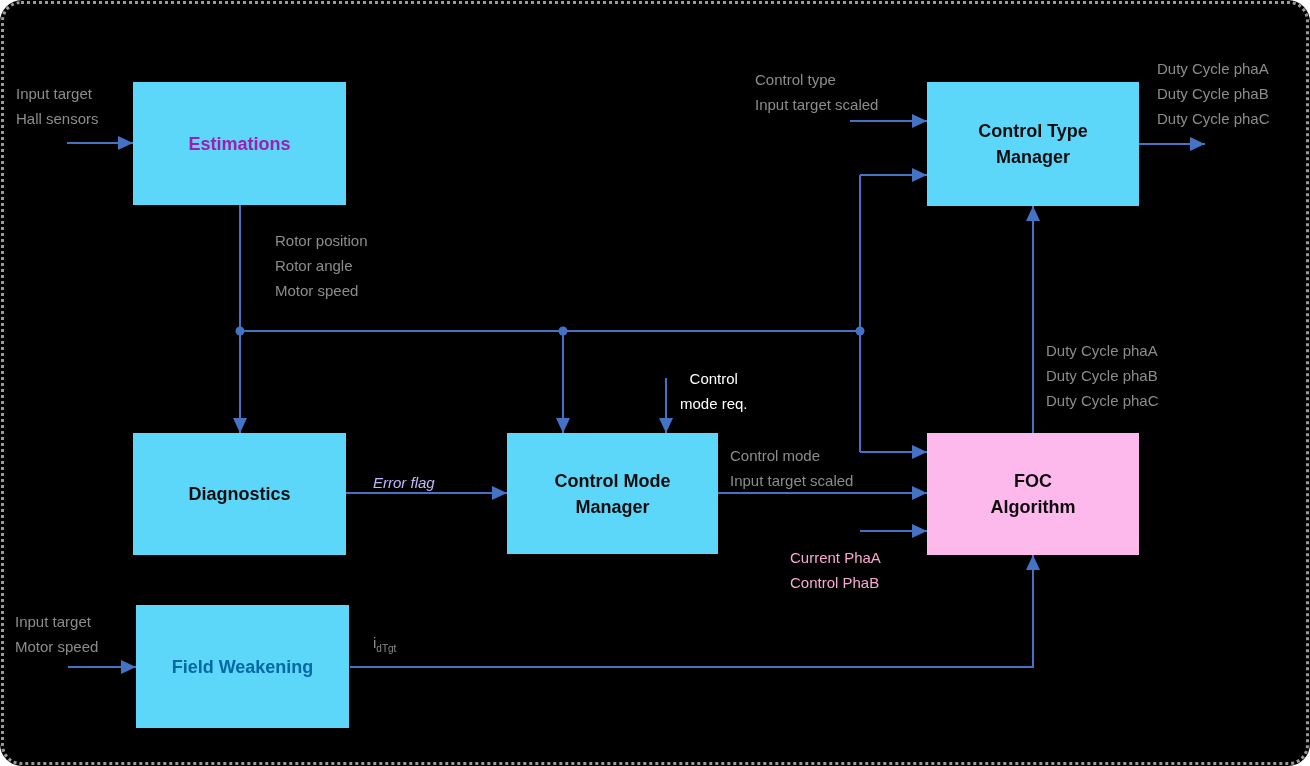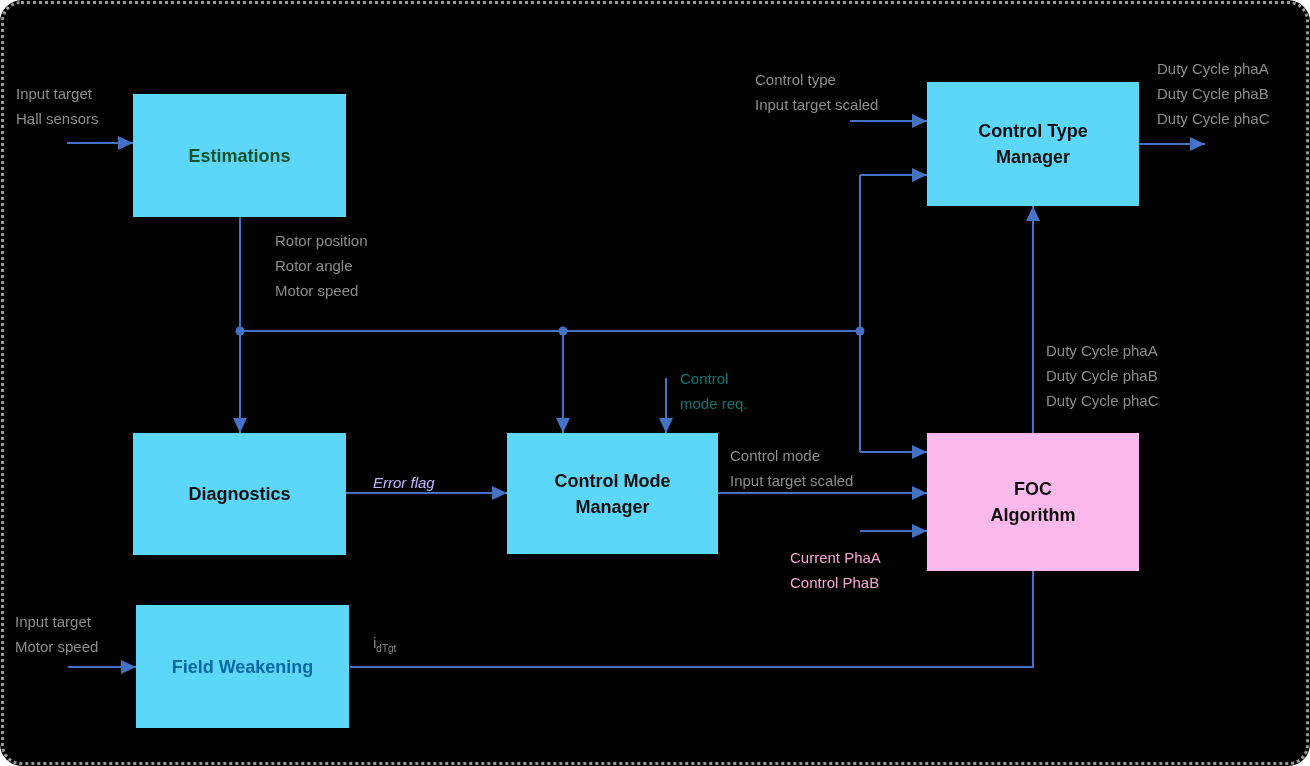--- a/index.html
+++ b/index.html
@@ -94,35 +94,35 @@
       <polygon points="1033,206 1026,221 1040,221" fill="#4472c4"></polygon>
       <polyline points="68,667 136,667" fill="none" stroke="#4472c4" stroke-width="2"></polyline>
       <polygon points="136,667 121,660 121,674" fill="#4472c4"></polygon>
       <polyline points="350,667 1033,667 1033,555" fill="none" stroke="#4472c4" stroke-width="2"></polyline>
       <polygon points="1033,555 1026,570 1040,570" fill="#4472c4"></polygon>
       <circle cx="240" cy="331" r="4.5" fill="#4472c4"></circle>
       <circle cx="563" cy="331" r="4.5" fill="#4472c4"></circle>
       <circle cx="860" cy="331" r="4.5" fill="#4472c4"></circle>
     </svg>
   <div id="node-layer">
-      <div class="node" style="left: 133px; top: 82px; width: 213px; height: 123px; background: rgb(92, 215, 250); color: #14532d; margin-top: 12px;">
+      <div class="node" style="left: 133px; top: 82px; width: 213px; height: 123px; background: rgb(92, 215, 250); color: #a21caf;">
         <div>Estimations</div>
       </div>
       <div class="node" style="left: 927px; top: 82px; width: 212px; height: 124px; background: rgb(92, 215, 250); color: rgb(13, 13, 13);">
         <div>Control Type</div>
         <div>Manager</div>
       </div>
       <div class="node" style="left: 133px; top: 433px; width: 213px; height: 122px; background: rgb(92, 215, 250); color: rgb(13, 13, 13);">
         <div>Diagnostics</div>
       </div>
       <div class="node" style="left: 507px; top: 433px; width: 211px; height: 121px; background: rgb(92, 215, 250); color: rgb(13, 13, 13);">
         <div>Control Mode</div>
         <div>Manager</div>
       </div>
-      <div class="node" style="left: 927px; top: 433px; width: 212px; height: 138px; background: rgb(253, 185, 236); color: rgb(13, 13, 13);">
+      <div class="node" style="left: 927px; top: 433px; width: 212px; height: 122px; background: rgb(253, 185, 236); color: rgb(13, 13, 13);">
         <div>FOC</div>
         <div>Algorithm</div>
       </div>
       <div class="node" style="left: 136px; top: 605px; width: 213px; height: 123px; background: rgb(92, 215, 250); color: #0369a1;">
         <div>Field Weakening</div>
       </div>
     </div>
   <div id="label-layer">
       <div class="flow-label" style="left: 16px; top: 81px; color: rgb(140, 140, 140);">
         <div>Input target</div>
@@ -140,21 +140,21 @@
       <div class="flow-label" style="left: 1157px; top: 56px; color: rgb(140, 140, 140);">
         <div>Duty Cycle phaA</div>
         <div>Duty Cycle phaB</div>
         <div>Duty Cycle phaC</div>
       </div>
       <div class="flow-label" style="left: 1046px; top: 338px; color: rgb(140, 140, 140);">
         <div>Duty Cycle phaA</div>
         <div>Duty Cycle phaB</div>
         <div>Duty Cycle phaC</div>
       </div>
-      <div class="flow-label" style="left: 680px; top: 366px; color: #0f766e;">
+      <div class="flow-label" style="left: 680px; top: 366px; color: #ffffff; text-align: center;">
         <div>Control</div>
         <div>mode req.</div>
       </div>
       <div class="flow-label" style="left: 730px; top: 443px; color: rgb(140, 140, 140);">
         <div>Control mode</div>
         <div>Input target scaled</div>
       </div>
       <div class="flow-label" style="left: 373px; top: 470px; color: #c4b5fd; font-style: italic;">
         <div>Error flag</div>
       </div>

